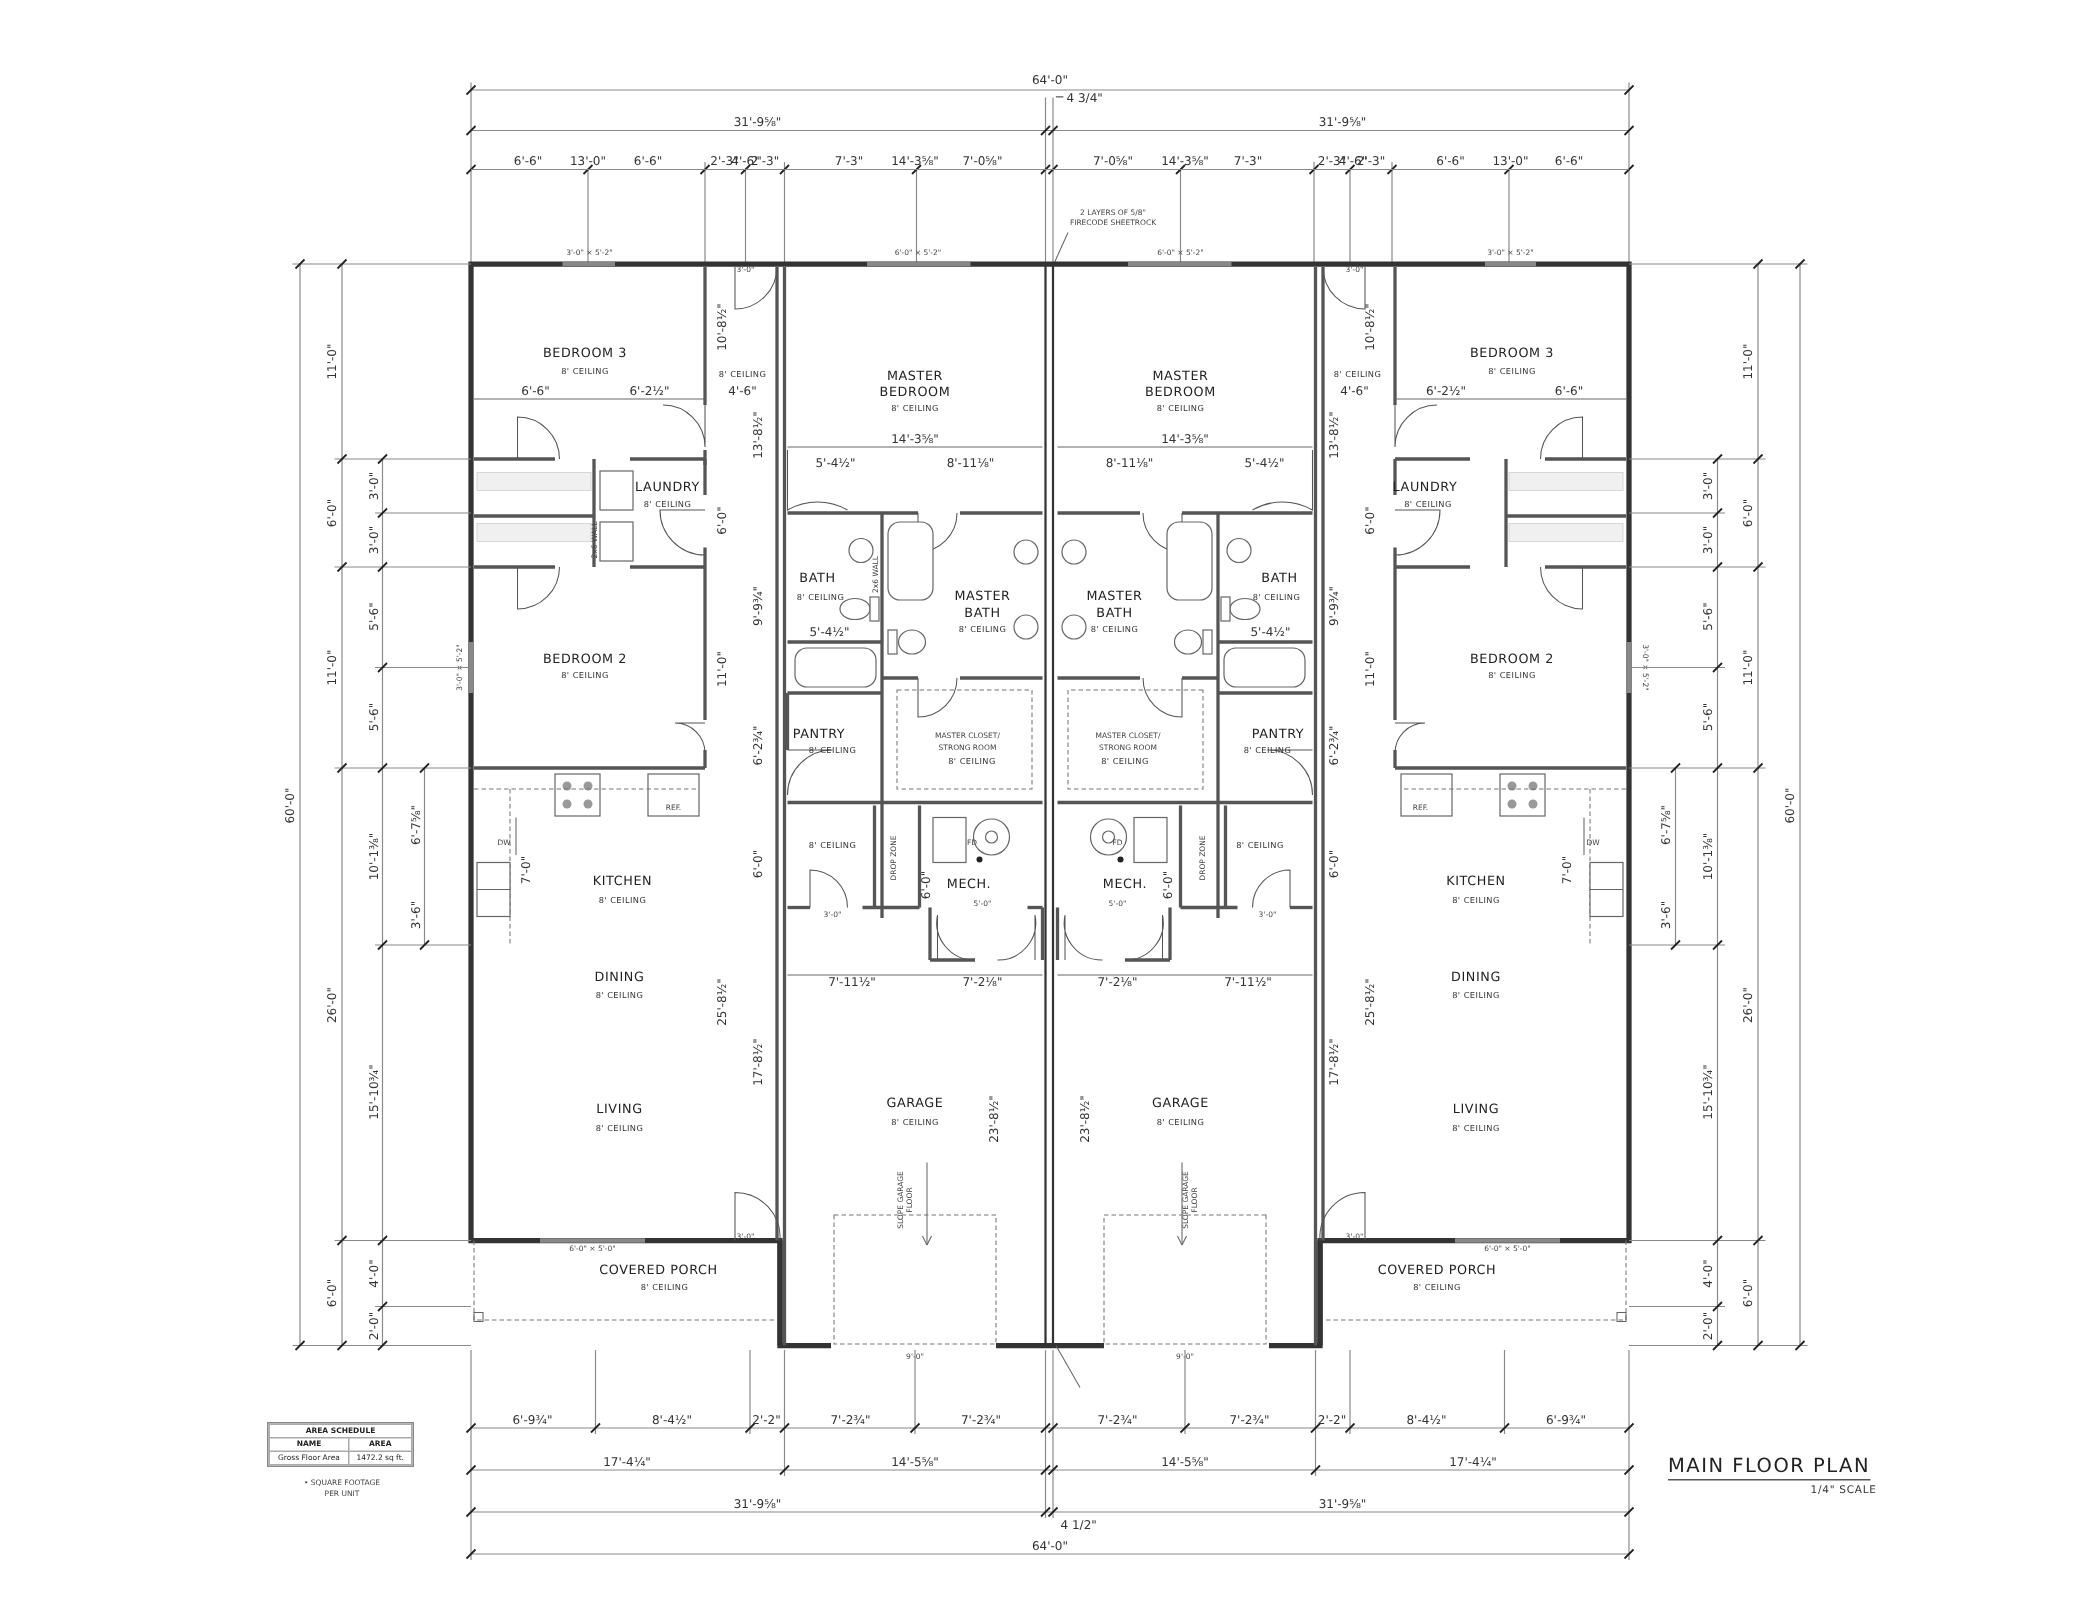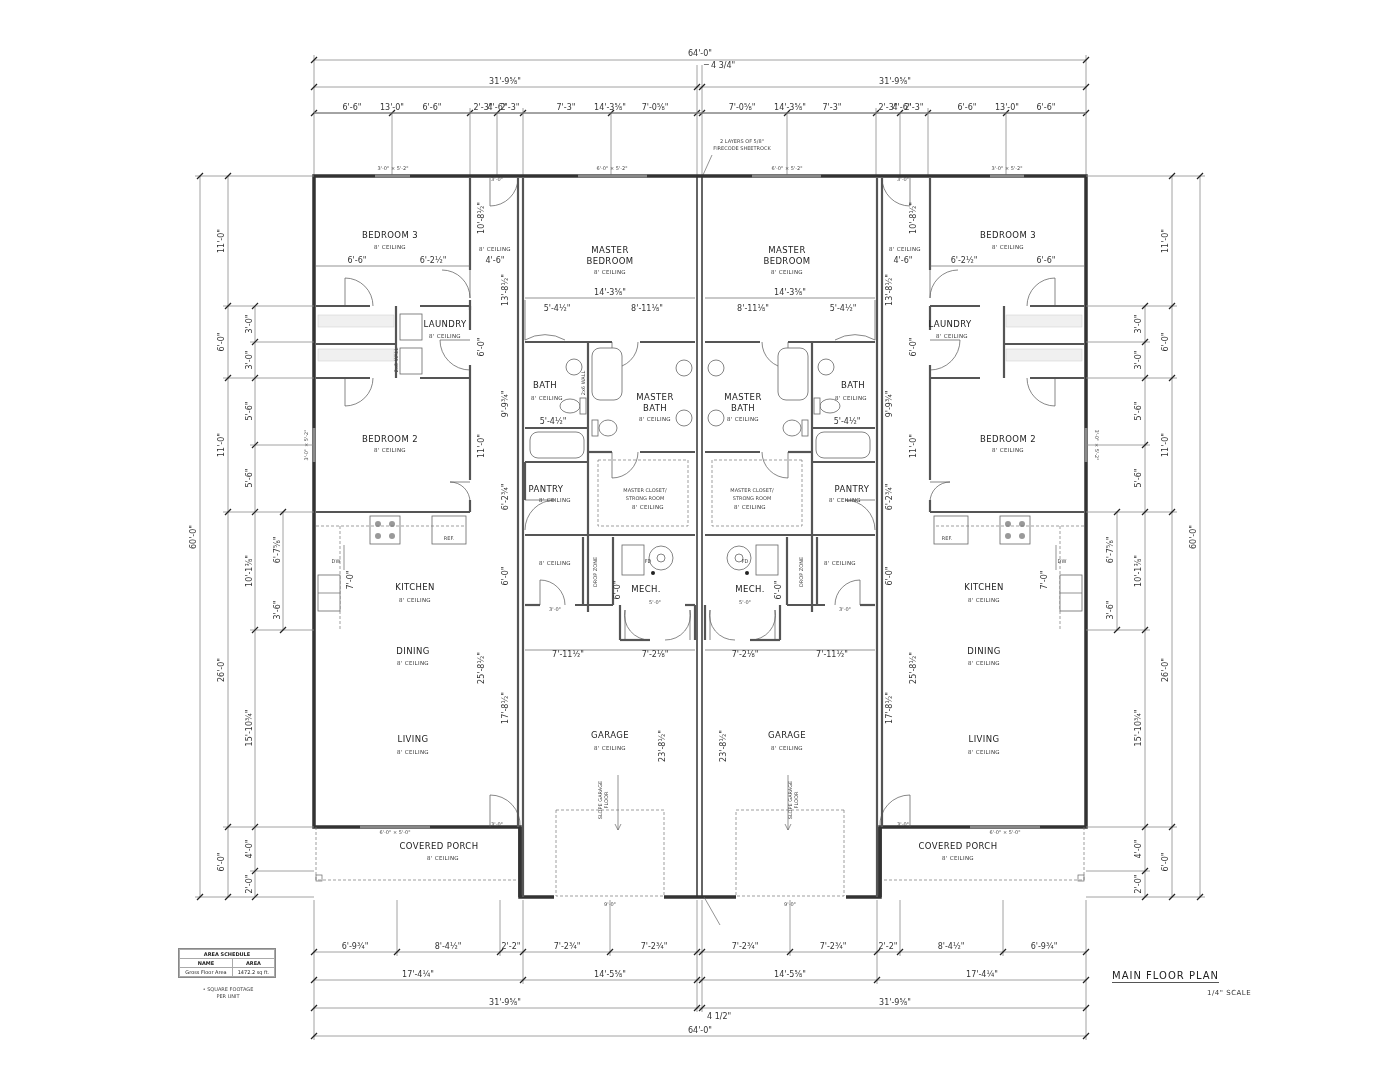--- a/index.html
+++ b/index.html
@@ -21,21 +21,21 @@
   .door { stroke: #555; stroke-width: 0.7; fill: none; }
   .fixture { stroke: #666; stroke-width: 0.8; fill: #fff; }
 
   .area-schedule { position: absolute; left: 178px; top: 948px; width: 96px;
                    border: 1px solid #888; font-size: 5px; background: #fff; }
   .area-schedule table { border-collapse: collapse; width: 100%; }
   .area-schedule td, .area-schedule th { border: 1px solid #aaa; padding: 1px 2px; text-align: center; font-size: 5px; }
   .area-schedule .title { font-weight: bold; }
   .area-note { position: absolute; left: 188px; top: 986px; width: 80px; text-align: center;
                font-size: 5px; color: #444; line-height: 7px; }
-  .plan-title { position: absolute; left: 1112px; top: 970px; font-size: 10px; letter-spacing: 1px;
+  .plan-title { position: absolute; left: 1112px; top: 970px; font-size: 13px; letter-spacing: 1px;
                 color: #222; border-bottom: 1px solid #555; padding-bottom: 1px; }
   .plan-scale { position: absolute; left: 1207px; top: 989px; font-size: 7px; color: #333; letter-spacing: 0.5px; }
 </style>
 </head>
 <body>
 
 <svg id="plan" viewBox="0 0 1398 1080" xmlns="http://www.w3.org/2000/svg">
 
   <g>
 

